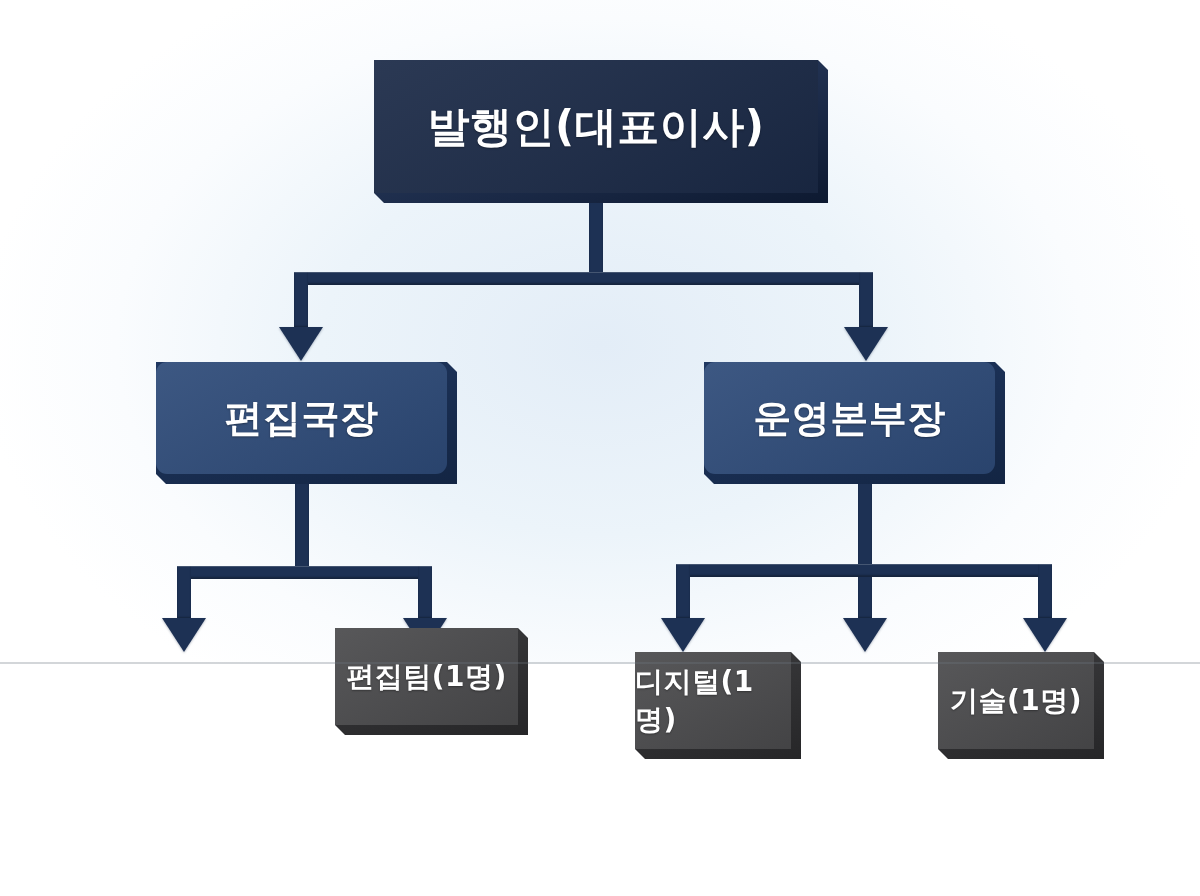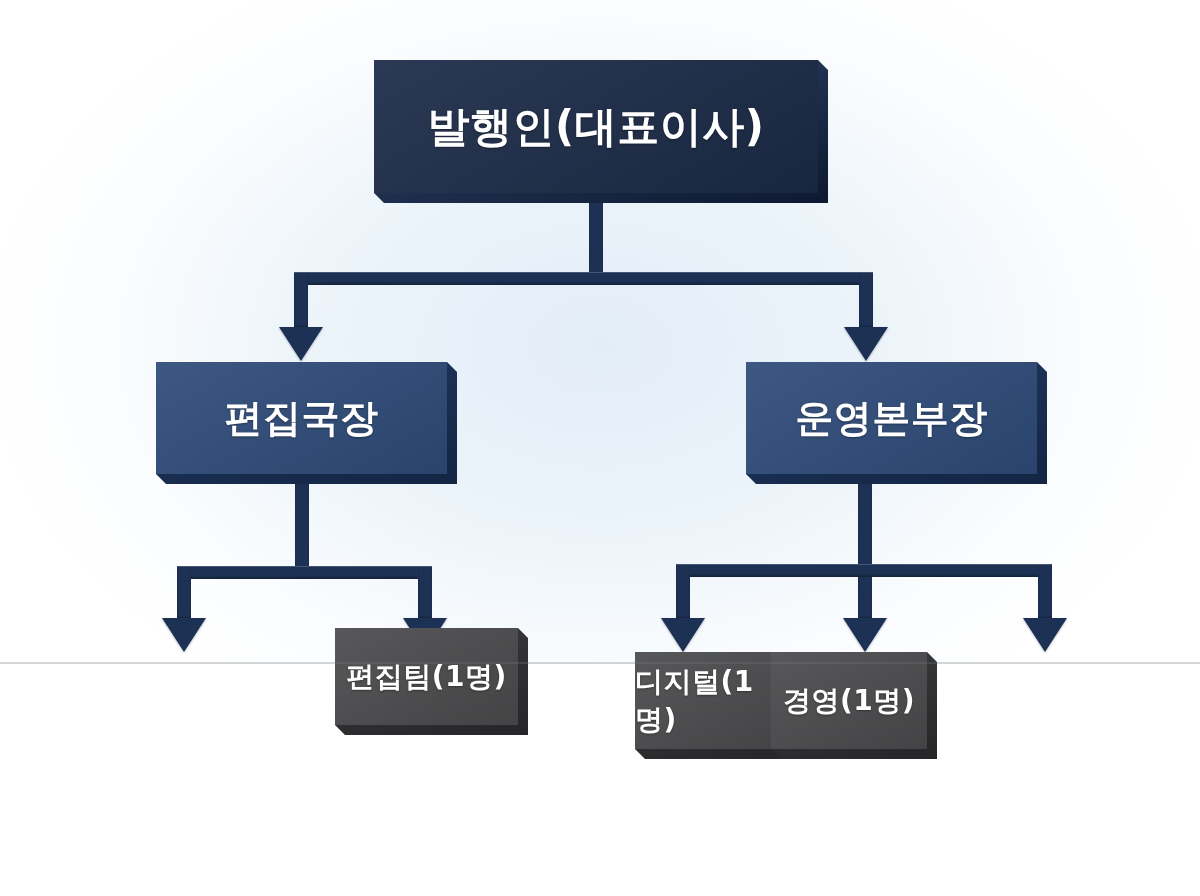--- a/index.html
+++ b/index.html
@@ -45,21 +45,21 @@
     text-shadow: 0 1px 2px rgba(0,0,0,0.35);
     background-image: linear-gradient(150deg, rgba(255,255,255,0.07) 0%, rgba(0,0,0,0.10) 100%);
   }
   .node.root { background: linear-gradient(165deg, #32466e 0%, #0d1930 100%); }
   .node.root .face { background-color: var(--c-root, #1b2a47); }
   .node.dept { background: linear-gradient(165deg, #203862 0%, #132543 100%); }
   .node.dept .face { background-color: var(--c-dept, #2e4b79); }
   .node.team { background: linear-gradient(165deg, #3c3c3e 0%, #262628 100%); }
   .node.team .face { background-color: var(--c-team, #4b4b4d); }
   .fs-root { font-size: 42px; }
-  .fs-dept { font-size: 38px; }
+  .fs-dept { font-size: 38px; border-radius: 11px; }
   .fs-team { font-size: 28px; letter-spacing: 0; }
   .bottom-edge {
     position: absolute; left: 0; right: 0; bottom: 0; height: 2px;
     background: rgba(110,120,130,0.30);
   }
 </style>
 </head>
 <body>
 
 <div class="canvas">
@@ -86,28 +86,28 @@
   <div class="arrow" style="left:843px;  top:618px"></div>
   <div class="arrow" style="left:1023px; top:618px"></div>
 
   <div class="node root" style="left:374px; top:60px; width:454px; height:143px">
     <div class="face fs-root">발행인(대표이사)</div>
   </div>
 
   <div class="node dept" style="left:156px; top:362px; width:301px; height:122px">
     <div class="face fs-dept">편집국장</div>
   </div>
-  <div class="node dept" style="left:746px; top:362px; width:301px; height:122px">
+  <div class="node dept" style="left:704px; top:362px; width:301px; height:122px">
     <div class="face fs-dept">운영본부장</div>
   </div>
 
   <div class="node team" style="left:335px; top:628px; width:193px; height:107px">
     <div class="face fs-team">편집팀(1명)</div>
   </div>
   <div class="node team" style="left:635px; top:652px; width:166px; height:107px">
     <div class="face fs-team">디지털(1명)</div>
   </div>
-  <div class="node team" style="left:771px; top:652px; width:166px; height:107px">
-    <div class="face fs-team">경영(1명)</div>
+  <div class="node team" style="left:938px; top:652px; width:166px; height:107px">
+    <div class="face fs-team">기술(1명)</div>
   </div>
 
   <div class="bottom-edge"></div>
 </div>
 
 </body></html>

